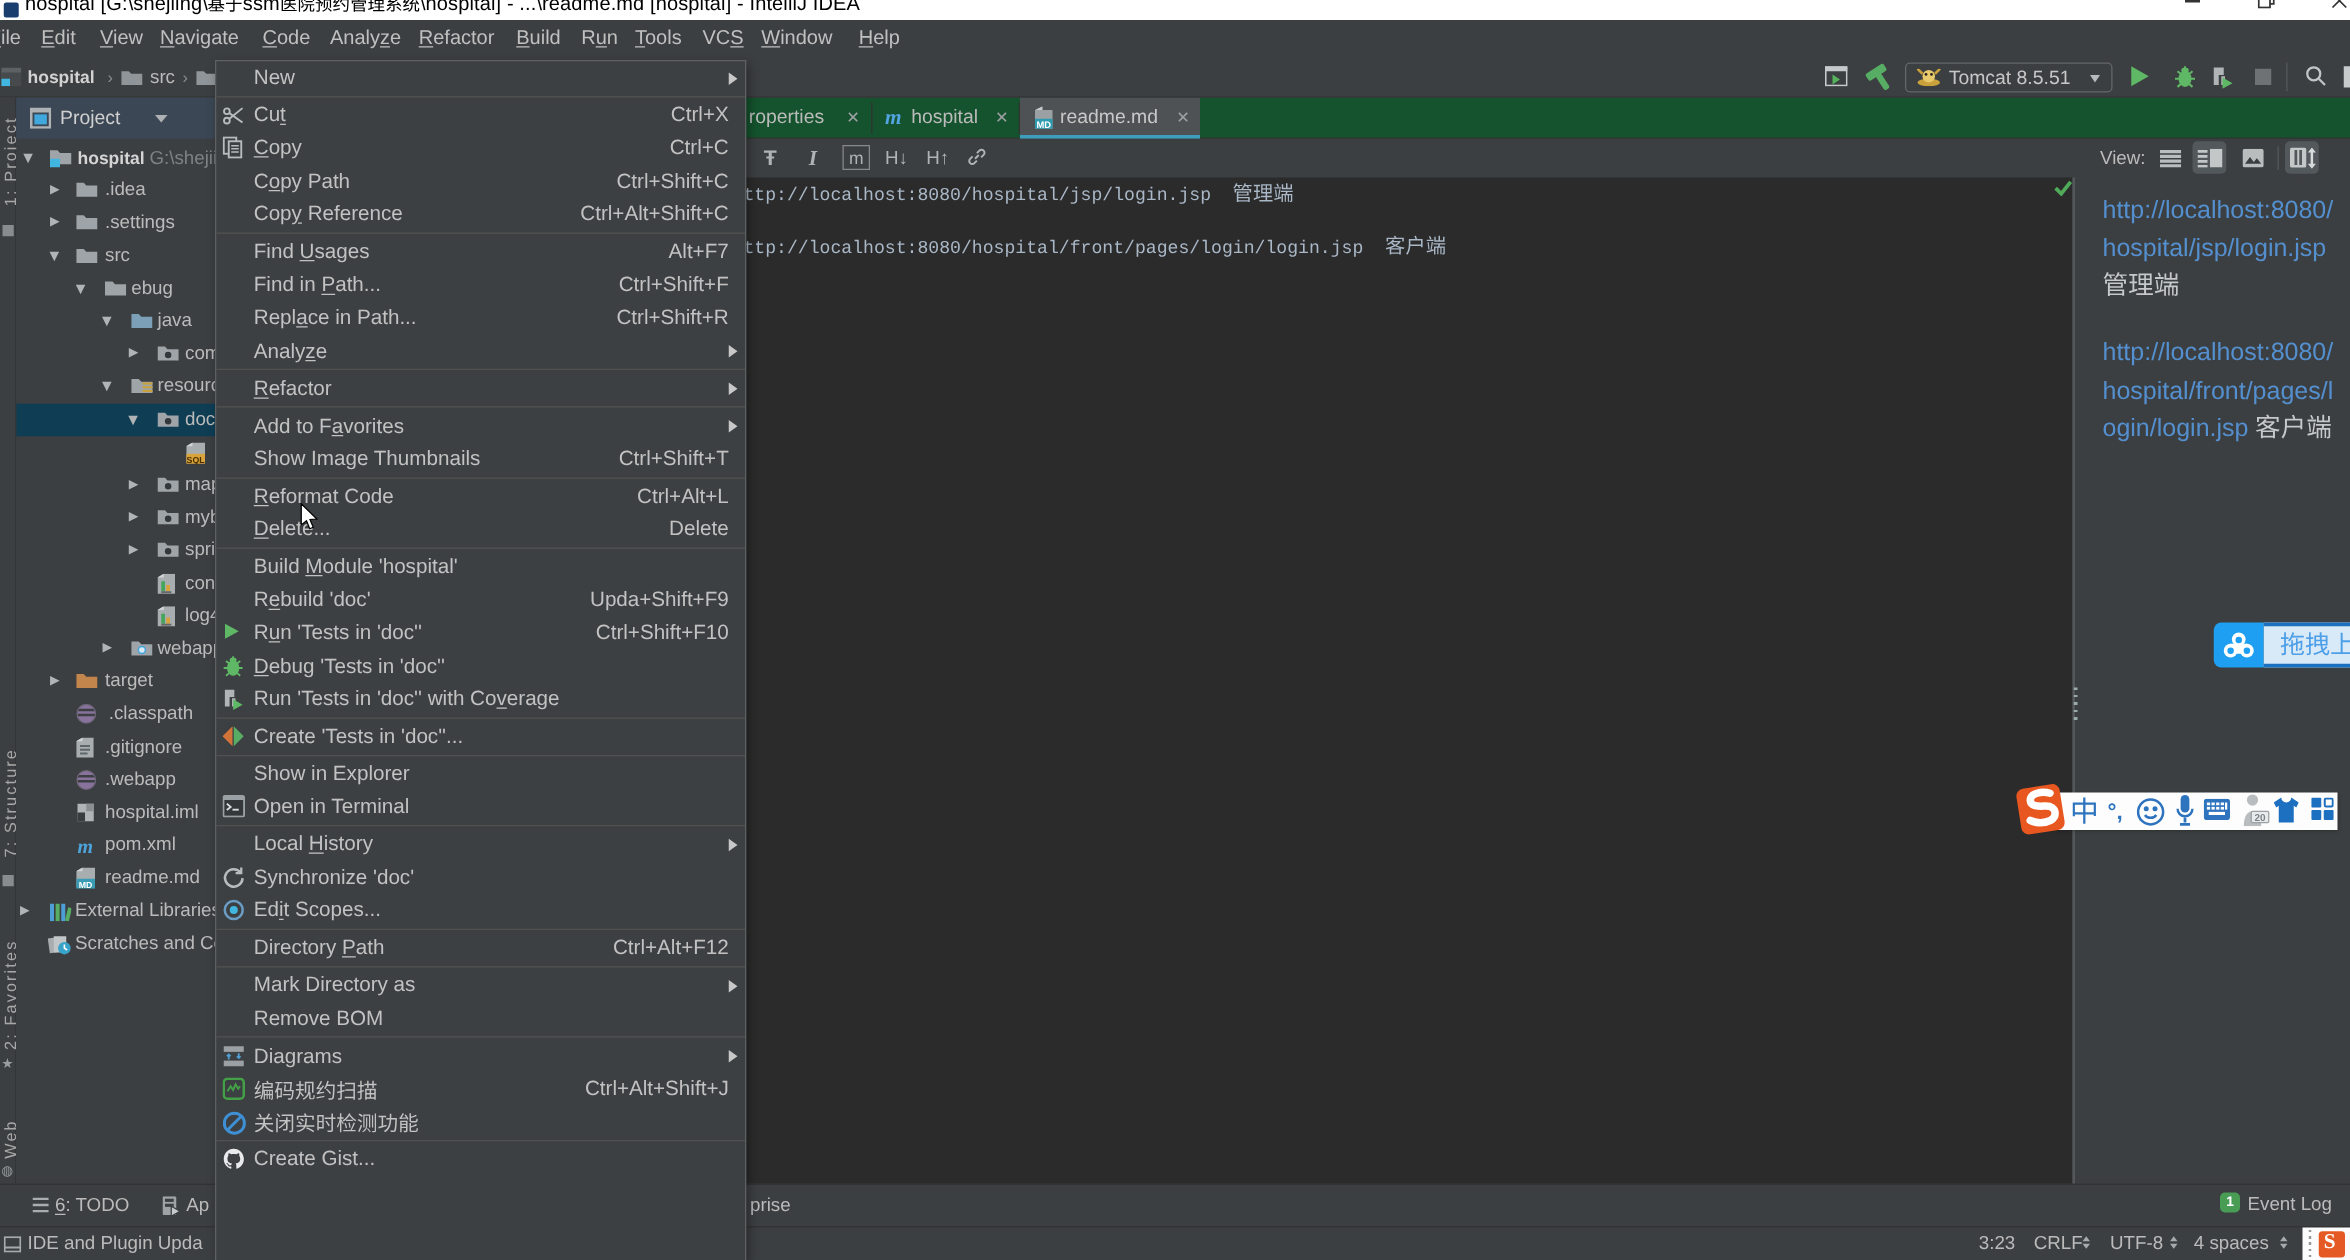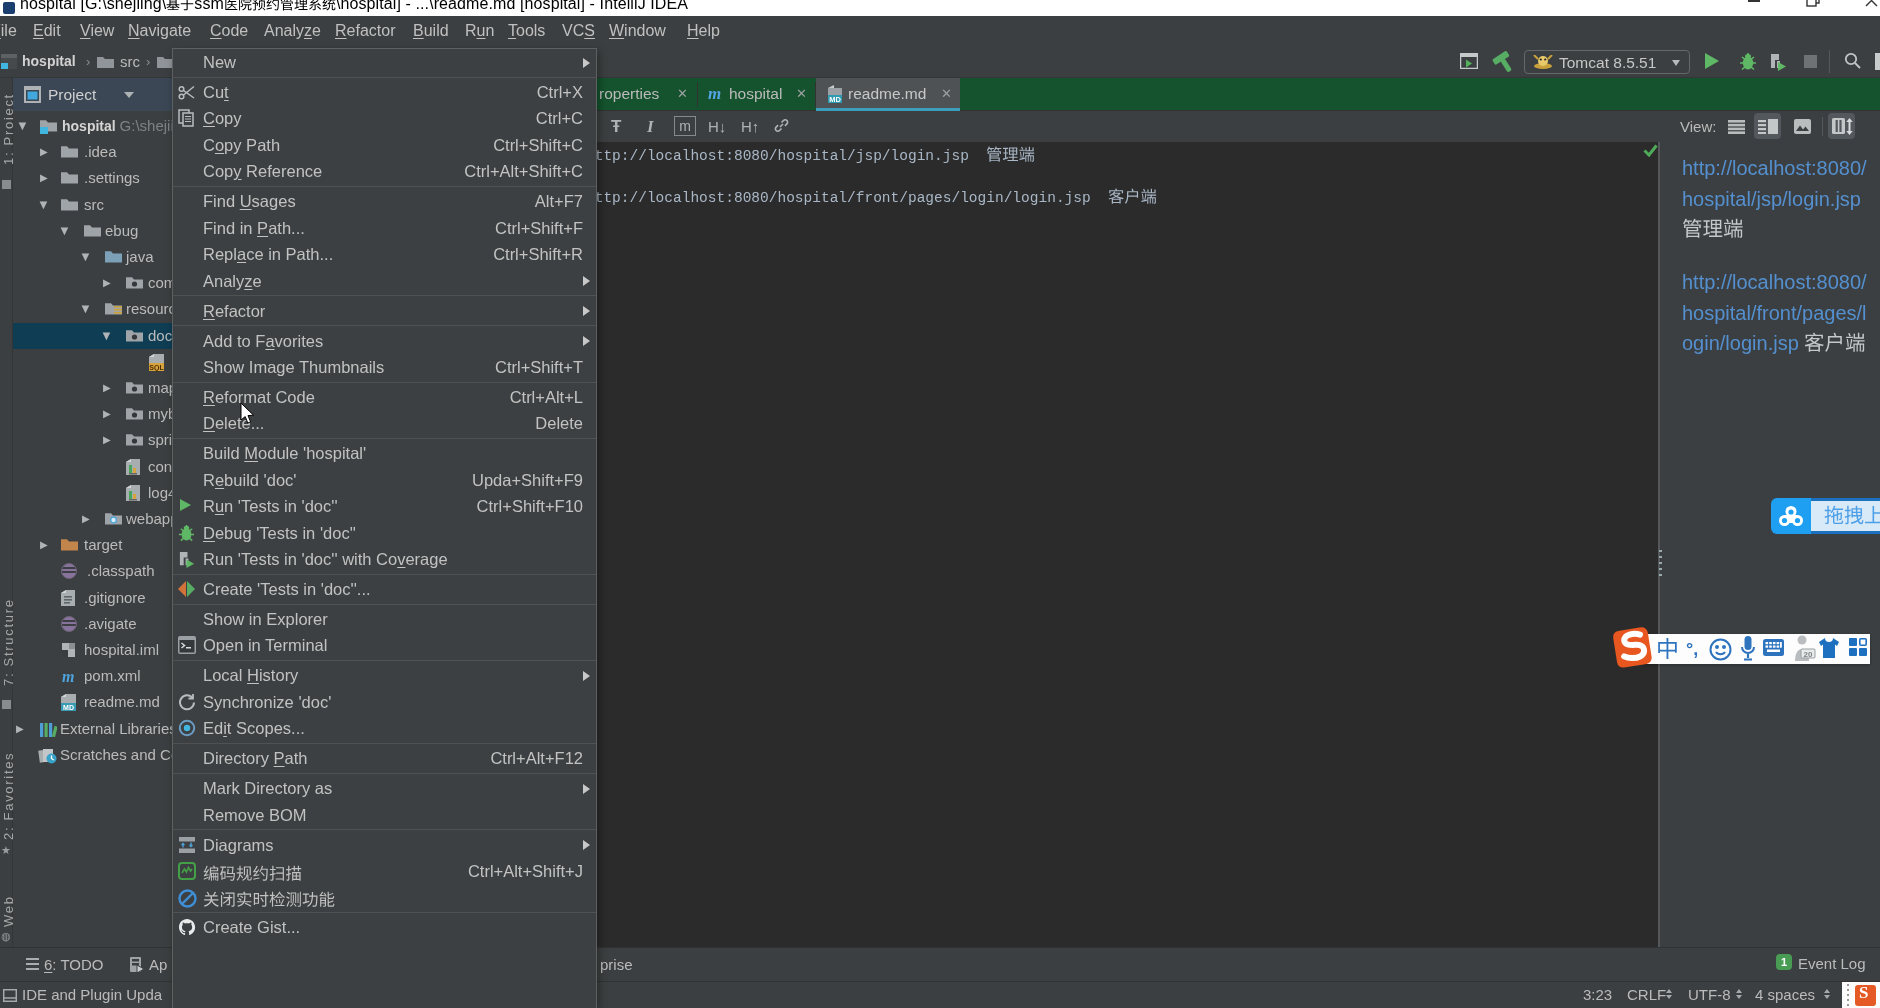--- a/index.html
+++ b/index.html
@@ -461,21 +461,21 @@
     </div>
 <div class="trow" style="top:499.8px;">
       <span class="ic" style="left:48px">
         <svg width="16" height="16">
           <circle cx="8" cy="8" r="7.5" fill="#87739c"></circle>
           <rect x="1" y="4" width="14" height="2" fill="#3c3f41"></rect>
           <rect x="1" y="8" width="14" height="2" fill="#3c3f41"></rect>
           <circle cx="8" cy="8" r="7.5" fill="none" stroke="#6e6478"></circle>
         </svg>
       </span>
-      <span class="tx" style="left:71px">.avigate</span>
+      <span class="tx" style="left:71px">.webapp</span>
     </div>
 <div class="trow" style="top:526.0px;">
       <span class="ic" style="left:48px">
         <svg width="15" height="16">
           <rect x="1" y="1" width="13" height="14" fill="#b0b4b6"></rect>
           <rect x="1" y="8" width="6" height="7" fill="#393d3f"></rect>
           <rect x="8" y="1" width="6" height="6" fill="#8a8f92"></rect>
         </svg>
       </span>
       <span class="tx" style="left:71px">hospital.iml</span>

